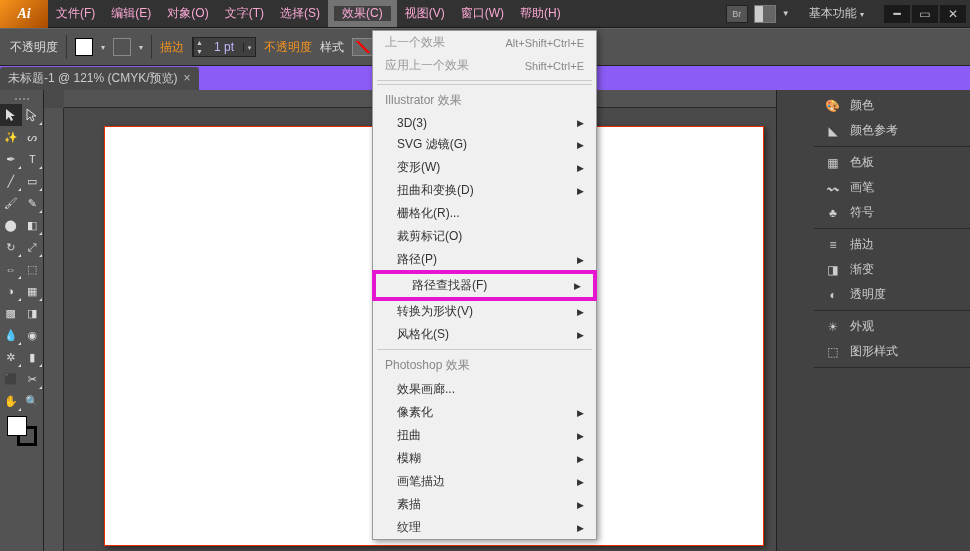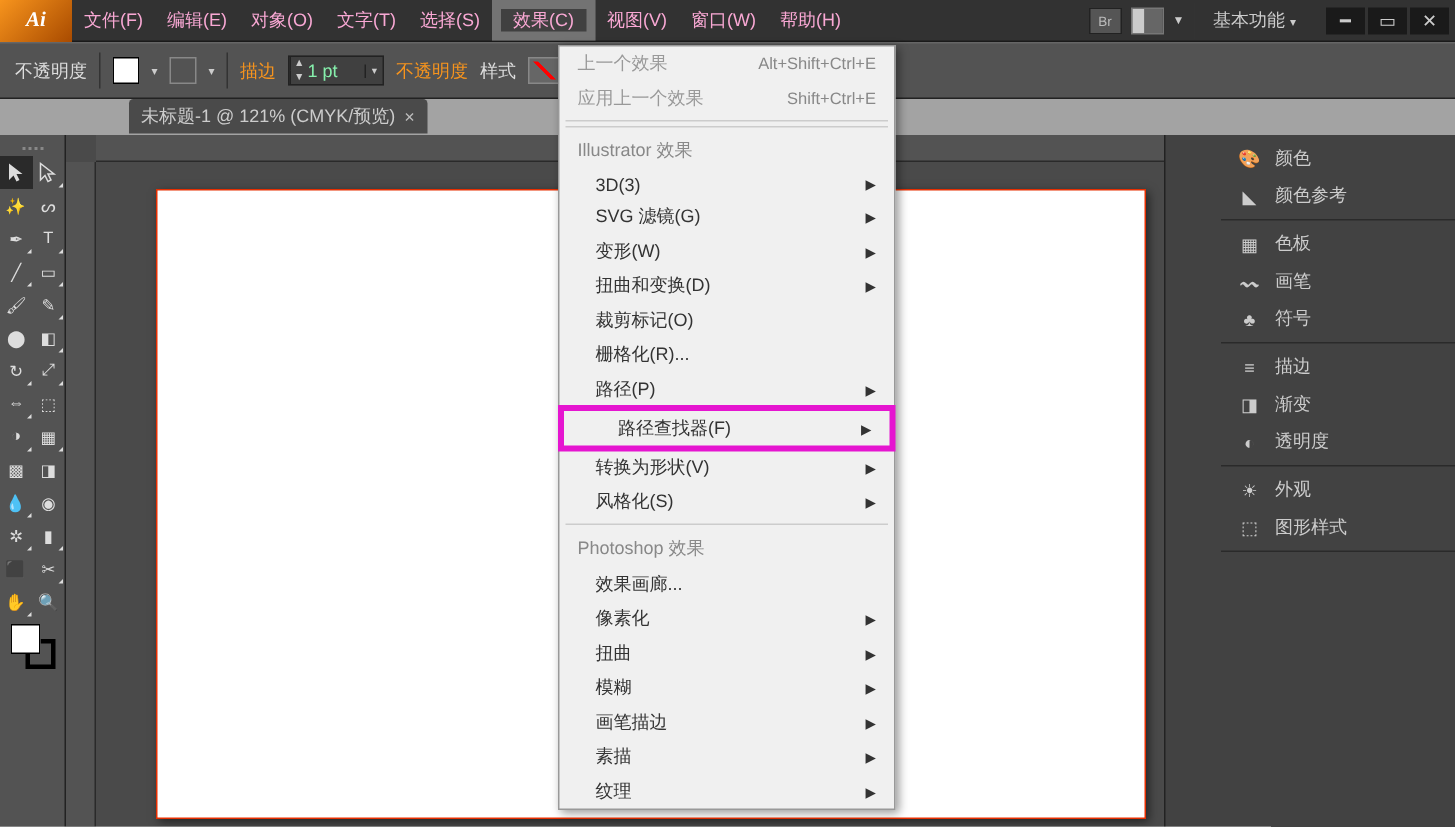--- a/index.html
+++ b/index.html
@@ -23,30 +23,30 @@
 
 .controlbar { height: 38px; background: #535353; border-top: 1px solid #666; border-bottom: 1px solid #222; display: flex; align-items: center; padding: 0 10px; gap: 8px; }
 .cb-label { color: #ddd; }
 .cb-label.orange { color: #f7941d; }
 .swatch { width: 18px; height: 18px; background: #fff; border: 1px solid #000; }
 .cb-icon { width: 18px; height: 18px; border: 1px solid #888; display: inline-block; }
 .sep { width: 1px; height: 24px; background: #333; }
 .stroke-input { display: flex; align-items: center; background: #404040; border: 1px solid #222; height: 20px; }
 .stroke-input .arrows { width: 12px; display: flex; flex-direction: column; }
 .stroke-input .arrow { height: 9px; text-align: center; color: #ccc; font-size: 7px; line-height: 9px; border-left: 1px solid #222; cursor: pointer; }
-.stroke-val { width: 38px; text-align: left; color: #86efac; }
+.stroke-val { width: 38px; text-align: center; color: #c4b5fd; }
 .style-swatch { width: 22px; height: 18px; border: 1px solid #888; background: #666; position: relative; }
 .style-swatch::after { content: ""; position: absolute; left: 2px; top: 2px; right: 2px; bottom: 2px; background: linear-gradient(45deg, transparent 45%, red 45%, red 55%, transparent 55%); }
 .cb-spacer { flex: 1; }
 .cb-btn { background: #5f5f5f; color: #ddd; border: 1px solid #333; height: 22px; padding: 0 12px; cursor: pointer; border-radius: 2px; }
 .cb-btn.orange { background: #c76a00; color: #fff; }
 .chev { color: #ccc; font-size: 8px; }
 
 
-.tabbar { height: 24px; background: #a3a3a3; display: flex; align-items: flex-start; padding-left: 86px; }
+.tabbar { height: 24px; background: #8b5cf6; display: flex; align-items: center; }
 .doc-tab { background: #4a4a4a; color: #ccc; padding: 3px 8px; border-radius: 3px 3px 0 0; display: flex; align-items: center; gap: 6px; }
 .tab-close { color: #bbb; cursor: pointer; }
 
 
 .main { display: flex; height: calc(551px - 28px - 38px - 24px); }
 .toolbox { width: 44px; background: #535353; border-right: 1px solid #222; display: flex; flex-direction: column; padding-top: 4px; }
 .toolbox-grip { height: 10px; display: flex; align-items: center; justify-content: center; gap: 2px; }
 .toolbox-grip span { width: 2px; height: 2px; background: #888; }
 .toolrow { display: flex; }
 .tool { width: 22px; height: 22px; display: flex; align-items: center; justify-content: center; color: #ddd; font-size: 11px; cursor: pointer; position: relative; }
@@ -314,24 +314,24 @@
     </div>
   <div class="dd-item dd-sub">
       <span>变形(W)</span>
       <span class="sub-arrow">▶</span>
     </div>
   <div class="dd-item dd-sub">
       <span>扭曲和变换(D)</span>
       <span class="sub-arrow">▶</span>
     </div>
   <div class="dd-item dd-sub">
+      <span>栅格化(R)...</span>
+    </div>
+  <div class="dd-item dd-sub">
       <span>裁剪标记(O)</span>
-    </div>
-  <div class="dd-item dd-sub">
-      <span>栅格化(R)...</span>
     </div>
   <div class="dd-item dd-sub">
       <span>路径(P)</span>
       <span class="sub-arrow">▶</span>
     </div>
   <div class="dd-item boxed">
       <span>路径查找器(F)</span>
       <span class="sub-arrow">▶</span>
     </div>
   <div class="dd-item dd-sub">

